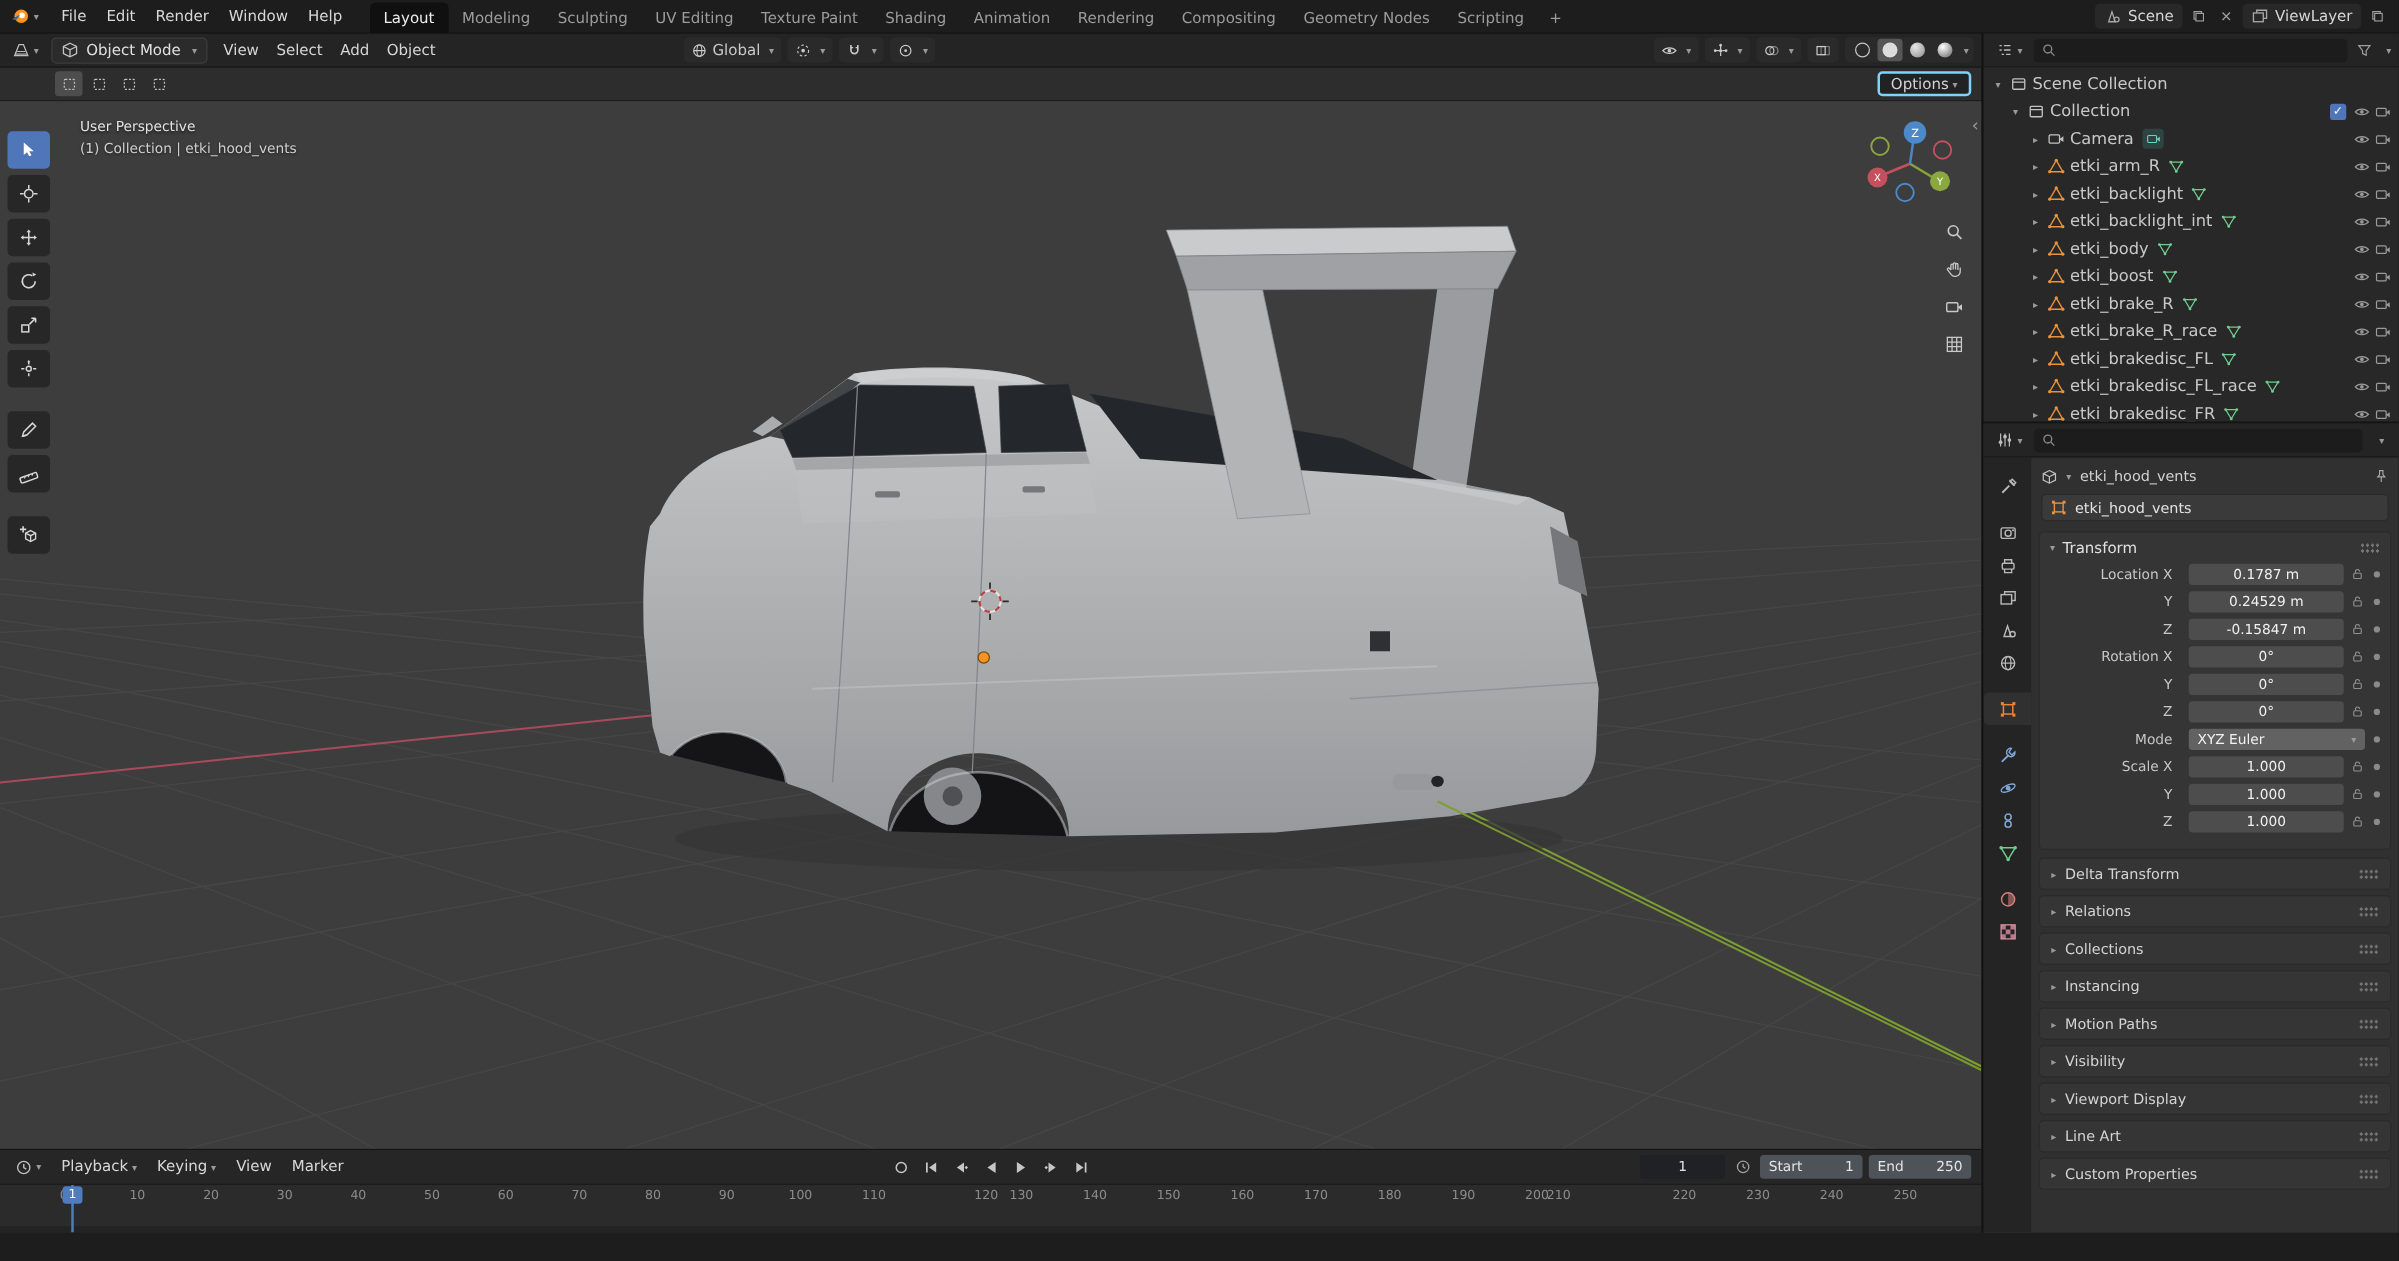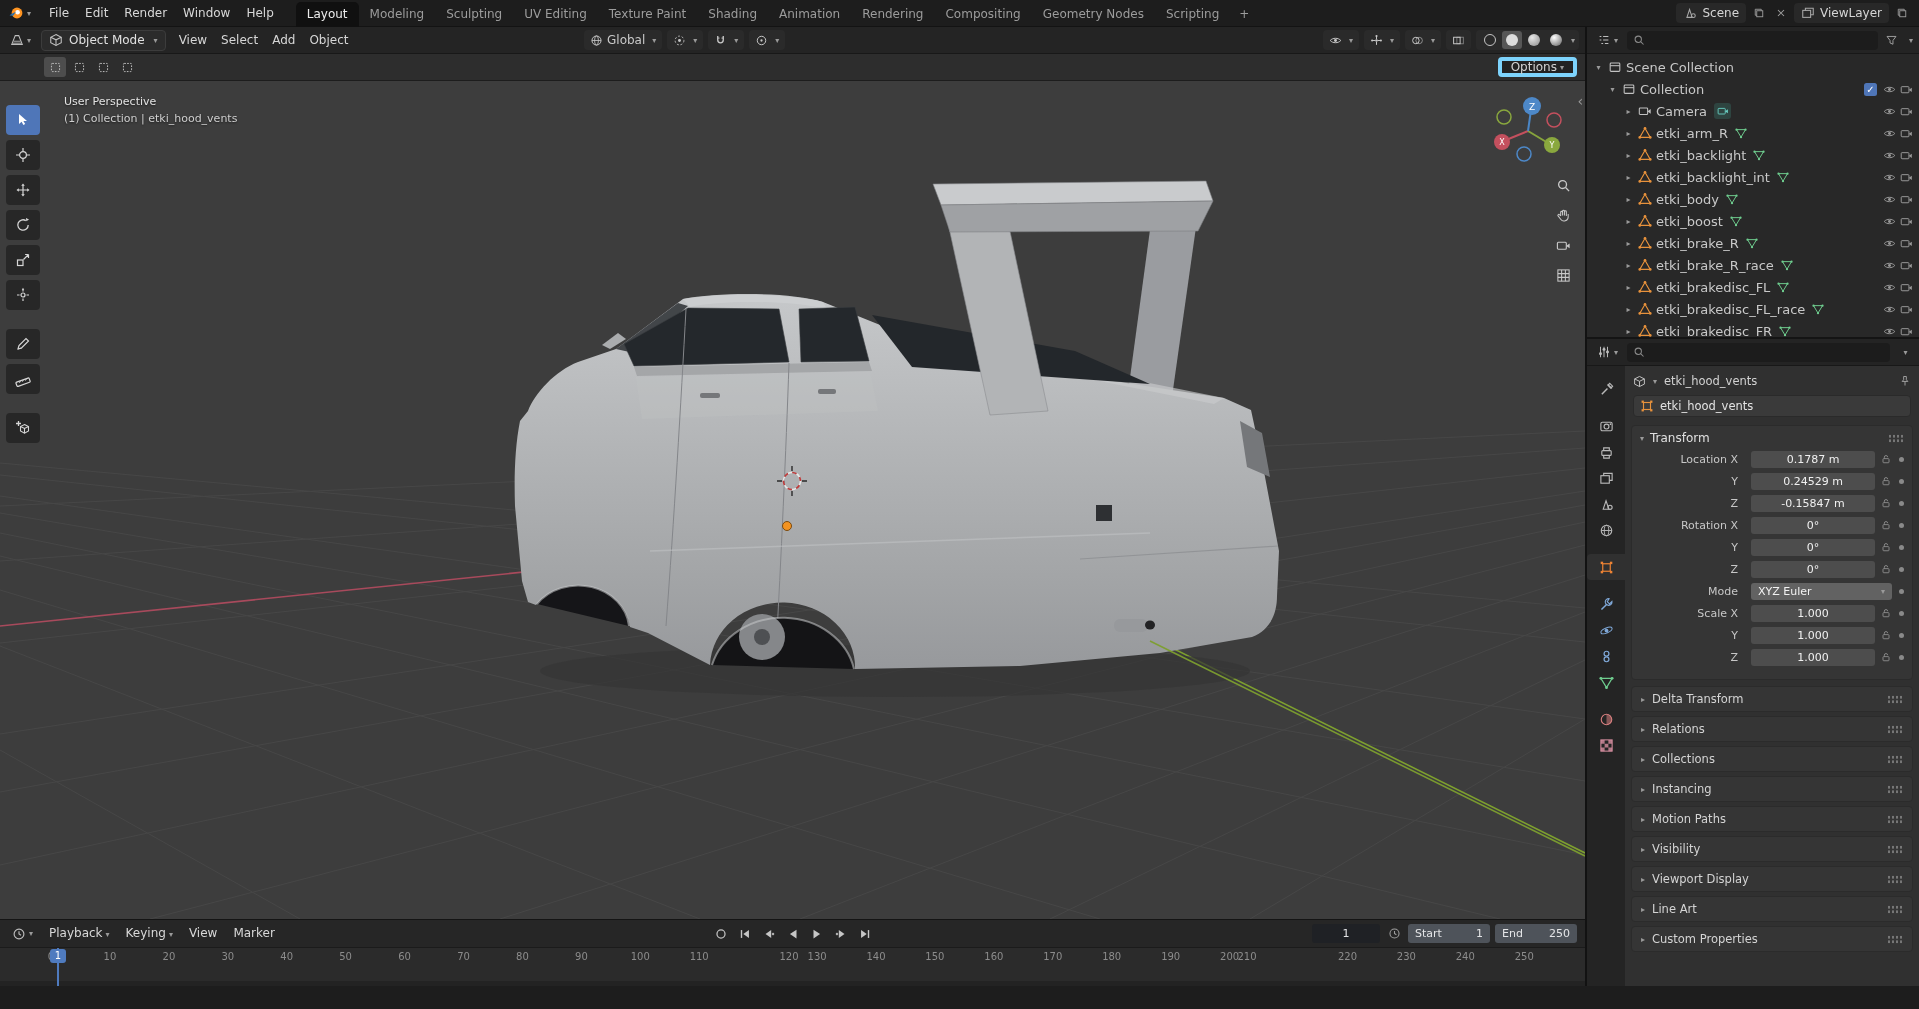--- a/index.html
+++ b/index.html
@@ -30,38 +30,38 @@
   #main{display:flex;height:959px}
   #left{width:1585px;display:flex;flex-direction:column}
   #right{width:334px;display:flex;flex-direction:column;border-left:2px solid #121212;background:#282828}
 
   
   #vp-header{height:27px;background:#242424;border-bottom:1px solid #181818;display:flex;align-items:center;padding:0 6px;gap:6px}
   .ed-icon{display:flex;align-items:center;padding:0 4px;cursor:pointer;color:#bdbdbd}
   .mode-pill{display:flex;align-items:center;gap:6px;background:#2b2b2b;border:1px solid #3c3c3c;border-radius:4px;height:21px;padding:0 7px;color:#e0e0e0;cursor:pointer}
   #vp-menus{display:flex}
   .vp-menu{padding:0 7px;line-height:26px;color:#d6d6d6;border-radius:4px;cursor:pointer}
-  .vp-center{position:absolute;left:584px;display:flex;align-items:flex-end;gap:5px}
+  .vp-center{position:absolute;left:547px;display:flex;align-items:flex-end;gap:5px}
   .hdr-drop{display:flex;align-items:center;gap:4px;background:#2a2a2a;border-radius:4px;height:20px;padding:0 6px;color:#c9c9c9;cursor:pointer}
   .vp-right{margin-left:auto;display:flex;align-items:center;gap:5px}
   .shading-group{display:flex;align-items:center;background:#2a2a2a;border-radius:4px;height:20px;padding:0 4px;gap:2px}
   .sh-btn{display:flex;align-items:center;justify-content:center;width:20px;height:18px;border-radius:3px;cursor:pointer}
   .sh-btn.active{background:#565656}
   .sph{width:12px;height:12px;border-radius:50%}
   .sph.wire{border:1.4px solid #c5c5c5}
   .sph.solid{background:#dcdcdc}
   .sph.mat{background:radial-gradient(circle at 35% 30%,#e8e8e8,#8a8a8a)}
   .sph.rend{background:radial-gradient(circle at 35% 30%,#ffffff,#606060)}
 
   
   #tool-settings{height:27px;background:#2d2d2d;border-bottom:1px solid #1d1d1d;display:flex;align-items:center;padding:0 8px 0 44px}
   .sm-group{display:flex;gap:2px}
   .sm-btn{width:22px;height:20px;display:flex;align-items:center;justify-content:center;color:#c0c0c0;border-radius:3px;cursor:pointer}
   .sm-btn.active{background:#4d4d4d}
-  .options-btn{margin-left:auto;display:flex;align-items:center;background:#222222;border:4px solid #7dd3fc;border-radius:4px;height:20px;padding:0 9px;color:#d2d2d2;cursor:pointer}
+  .options-btn{margin-left:auto;display:flex;align-items:center;background:#222222;border:2px solid #7dd3fc;border-radius:4px;height:20px;padding:0 9px;color:#d2d2d2;cursor:pointer}
 
   
   #canvas{position:relative;flex:1;background:#3d3d3d;overflow:hidden}
   #scene{position:absolute;inset:0}
   .vp-text{position:absolute;left:64px;color:#e3e3e3;font-size:11px;text-shadow:0 1px 2px rgba(0,0,0,.55)}
   #vp-toolbar{position:absolute;left:6px;top:24px;display:flex;flex-direction:column}
   .tool-btn{width:34px;height:30px;margin-bottom:5px;background:rgba(36,36,36,.88);border-radius:4px;display:flex;align-items:center;justify-content:center;color:#d6d6d6;cursor:pointer}
   .tool-btn.active{background:#4f76b8;color:#fff}
   .tool-btn.tgap{margin-top:14px}
   .nav-btn{position:absolute;right:10px;width:24px;height:24px;display:flex;align-items:center;justify-content:center;color:#c9c9c9;cursor:pointer}

